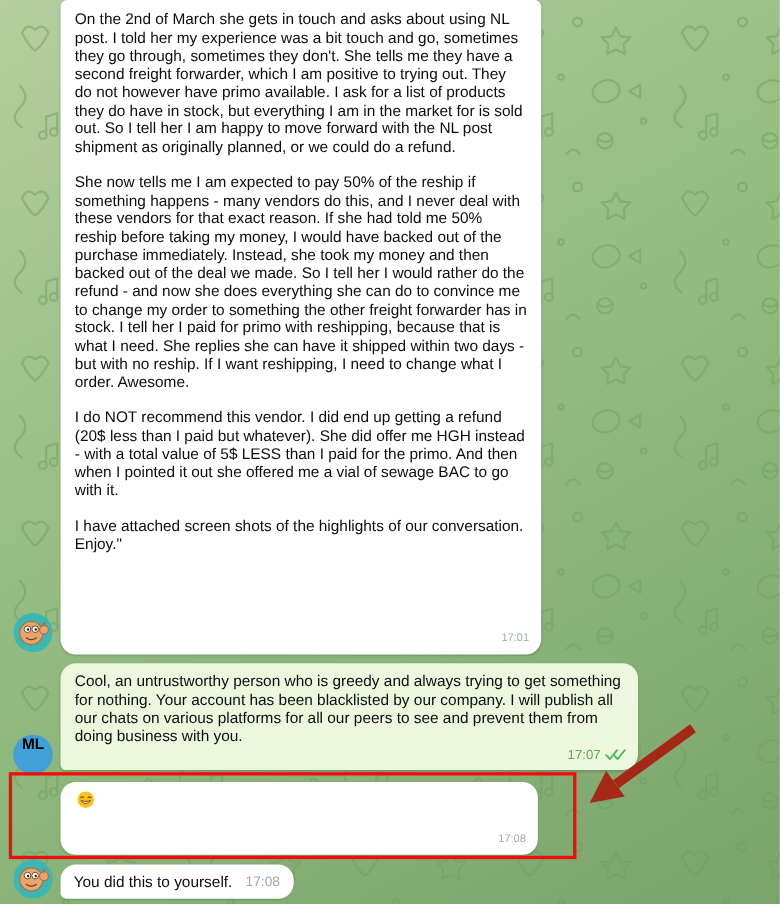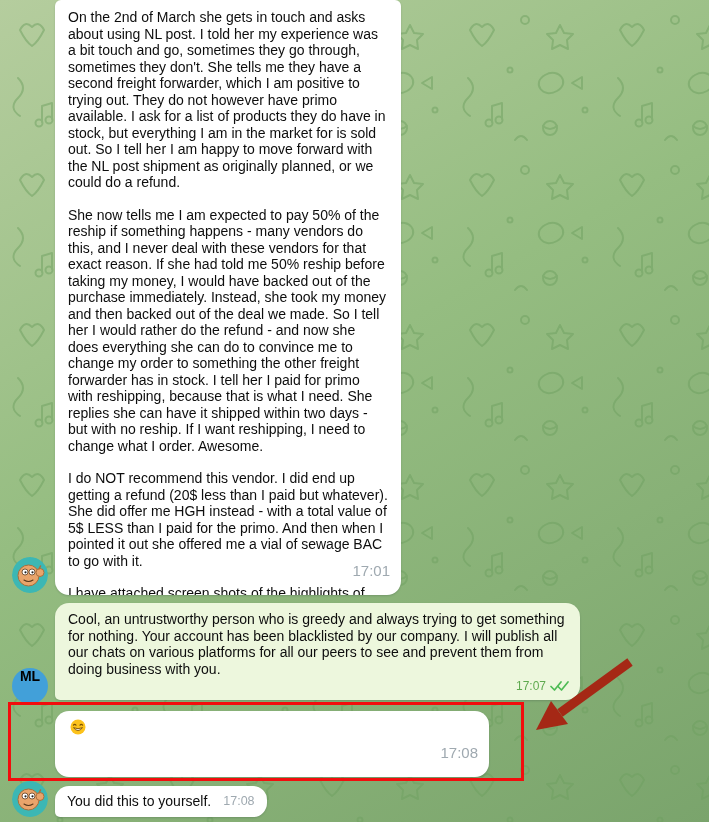--- a/index.html
+++ b/index.html
@@ -23,28 +23,28 @@
     padding:8px 13px;
     font-size:14px;
     line-height:16.5px;
     color:#0d0d0d;
     box-shadow:0 1px 2px rgba(16,35,47,.18);
     z-index:2;
   }
   .bubble p{margin:0 0 16px 0;}
   .bubble p:last-child{margin-bottom:0;}
 
-  .m1{left:55px;top:0;width:346px;height:595px;border-radius:6px 6px 14px 14px;overflow:hidden;padding-top:9px;}
+  .m1{left:55px;top:0;width:437px;height:595px;border-radius:6px 6px 14px 14px;overflow:hidden;padding-top:9px;}
   .m2{left:55px;top:603px;width:525px;height:97px;background:#edf7dd;border-bottom-left-radius:5px;}
   .m3{left:55px;top:711px;width:434px;height:66px;}
   .m4{left:55px;top:786px;height:31px;border-bottom-left-radius:5px;display:flex;align-items:center;gap:12px;padding:6px 12px;white-space:nowrap;}
 
   .time{
-    position:absolute;right:11px;bottom:16px;
-    font-size:15px;color:#9fa9b0;z-index:3;
+    position:absolute;right:11px;bottom:6px;
+    font-size:10px;color:#9fa9b0;z-index:3;
   }
   .time-row{
     position:absolute;right:10px;bottom:6px;
     display:flex;align-items:center;gap:4px;z-index:3;
   }
   .time-green{font-size:12px;color:#5faa4f;}
   .time-inline{font-size:12.5px;color:#9fa9b0;}
 
   .avatar{
     position:absolute;left:12px;width:36px;height:36px;border-radius:50%;

